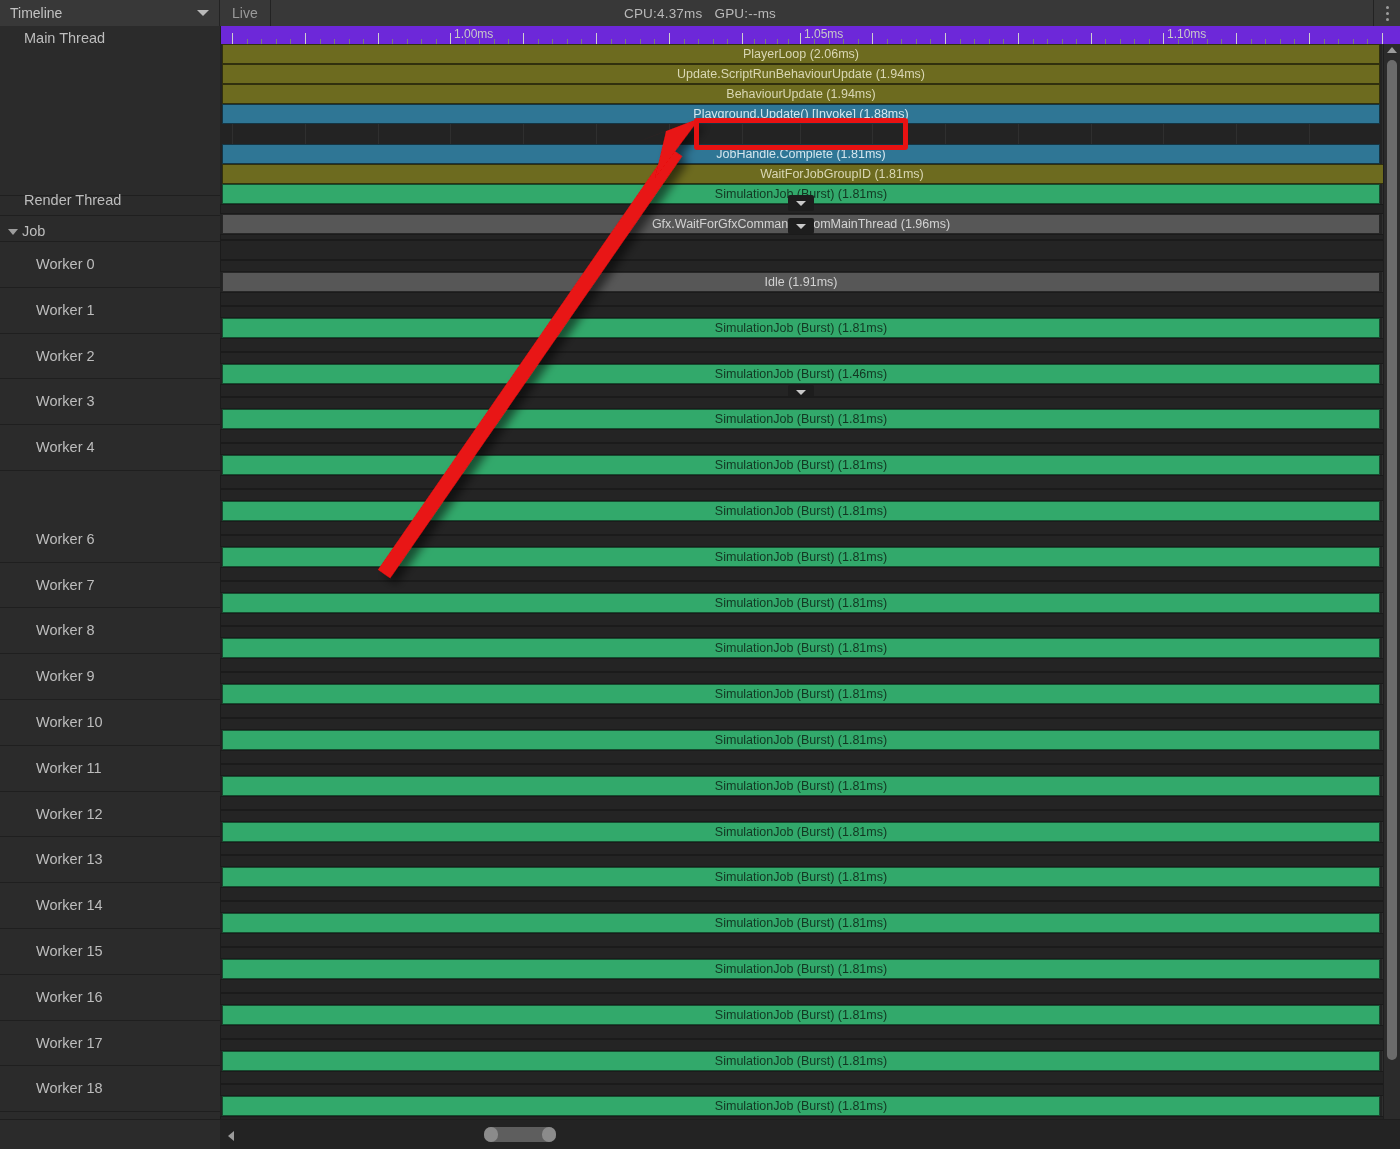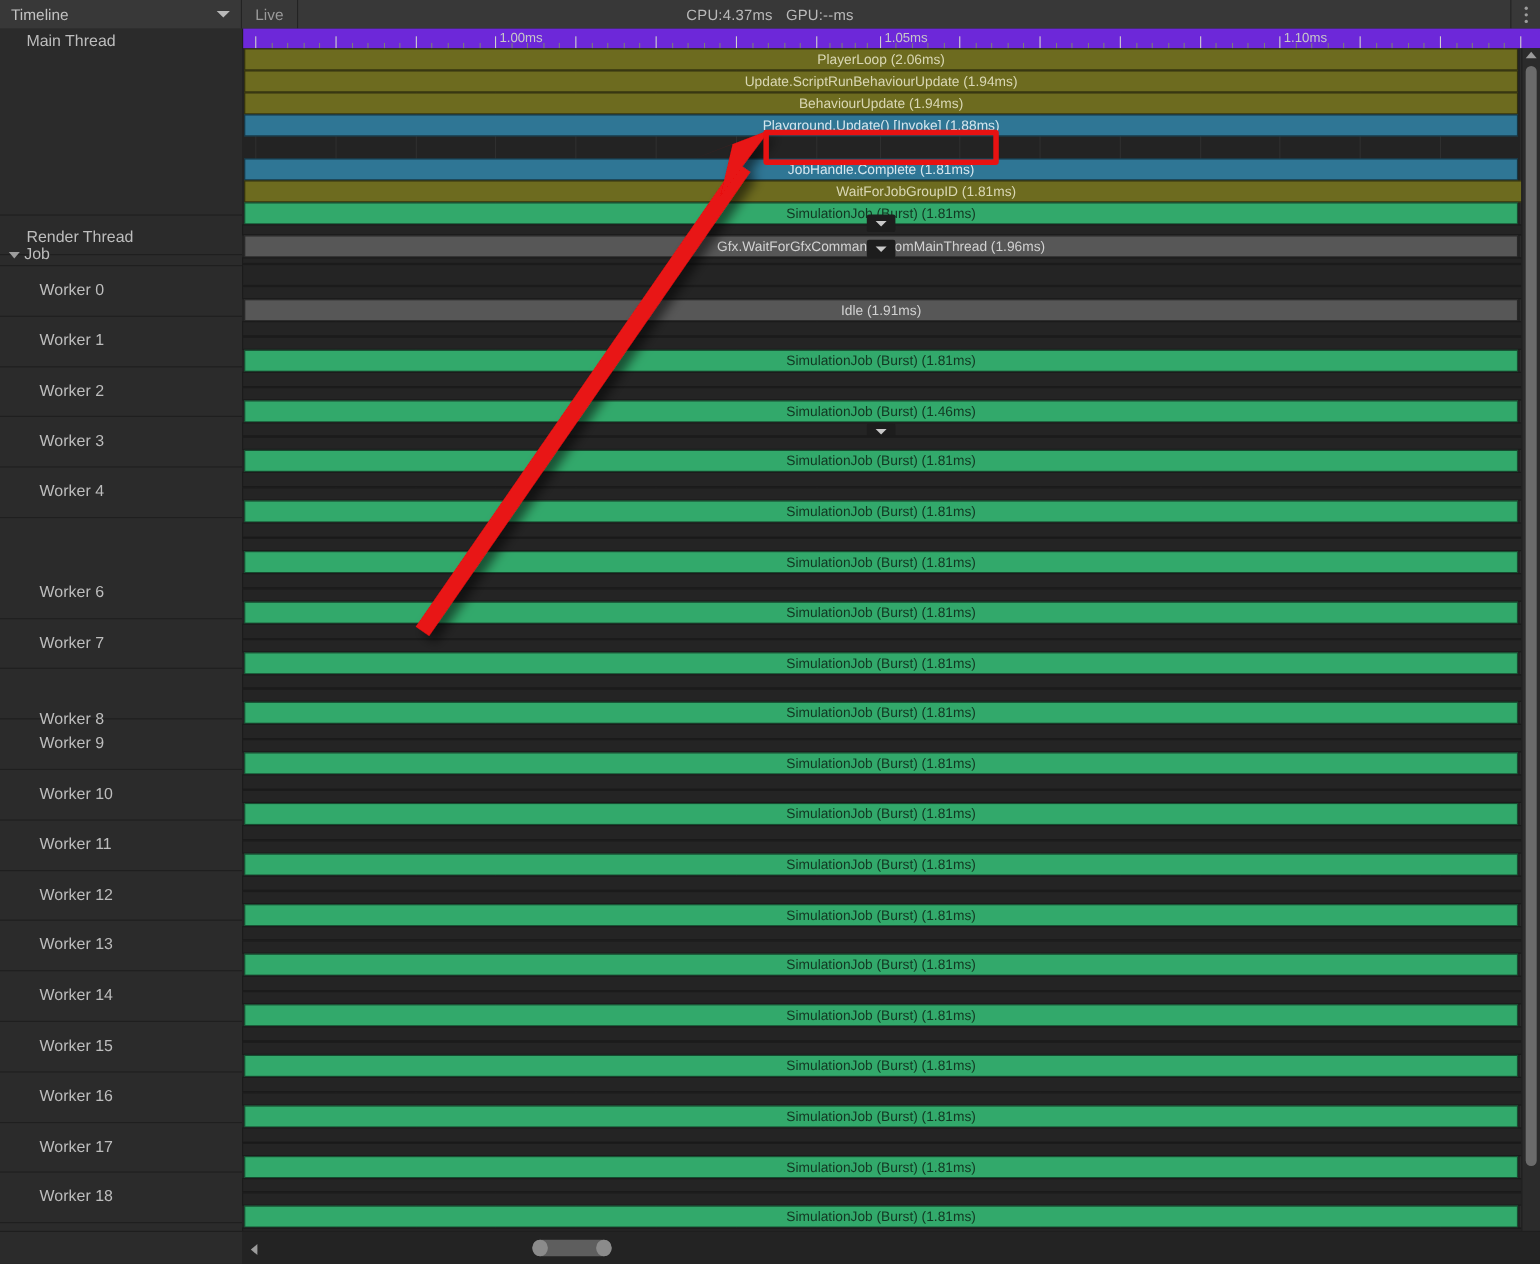--- a/index.html
+++ b/index.html
@@ -237,21 +237,21 @@
       <div class="tick major" style="left: 1162px;"></div>
       <div class="tick-lbl" style="left: 234px;">1.00ms</div>
       <div class="tick-lbl" style="left: 584px;">1.05ms</div>
       <div class="tick-lbl" style="left: 947px;">1.10ms</div>
     </div>
 
   <div class="leftpane" id="leftpane">
       <div class="grp" style="position: absolute; left: 0px; top: 0px; width: 220px; height: 170px;">
         <div class="nm" style="left: 24px; top: 4px;">Main Thread</div>
       </div>
-      <div class="grp" style="position: absolute; left: 0px; top: 180px; width: 220px; height: 26px;">
+      <div class="grp" style="position: absolute; left: 0px; top: 164px; width: 220px; height: 26px;">
         <div class="nm" style="left: 24px; top: 2px;">Render Thread</div>
       </div>
       <div class="grp" style="position: absolute; left: 0px; top: 196px; width: 220px; height: 20px;">
         <div style="position: absolute; left: 8px; top: 7px; width: 0px; height: 0px; border-left: 5px solid transparent; border-right: 5px solid transparent; border-top: 6px solid rgb(157, 157, 157);"></div>
         <div class="nm" style="left: 22px; top: 1px;">Job</div>
       </div>
       <div class="grp" style="position: absolute; left: 0px; top: 216px; width: 220px; height: 45.8px;">
         <div class="nm" style="left: 36px; top: 14px;">Worker 0</div>
       </div>
       <div class="grp" style="position: absolute; left: 0px; top: 261.8px; width: 220px; height: 45.8px;">
@@ -266,21 +266,21 @@
       <div class="grp" style="position: absolute; left: 0px; top: 399.2px; width: 220px; height: 45.8px;">
         <div class="nm" style="left: 36px; top: 14px;">Worker 4</div>
       </div>
       <div class="grp" style="position: absolute; left: 0px; top: 490.8px; width: 220px; height: 45.8px;">
         <div class="nm" style="left: 36px; top: 14px;">Worker 6</div>
       </div>
       <div class="grp" style="position: absolute; left: 0px; top: 536.6px; width: 220px; height: 45.8px;">
         <div class="nm" style="left: 36px; top: 14px;">Worker 7</div>
       </div>
       <div class="grp" style="position: absolute; left: 0px; top: 582.4px; width: 220px; height: 45.8px;">
-        <div class="nm" style="left: 36px; top: 14px; margin-top: 24px;">Worker 8</div>
+        <div class="nm" style="left: 36px; top: 14px;">Worker 8</div>
       </div>
       <div class="grp" style="position: absolute; left: 0px; top: 628.2px; width: 220px; height: 45.8px;">
         <div class="nm" style="left: 36px; top: 14px;">Worker 9</div>
       </div>
       <div class="grp" style="position: absolute; left: 0px; top: 674px; width: 220px; height: 45.8px;">
         <div class="nm" style="left: 36px; top: 14px;">Worker 10</div>
       </div>
       <div class="grp" style="position: absolute; left: 0px; top: 719.8px; width: 220px; height: 45.8px;">
         <div class="nm" style="left: 36px; top: 14px;">Worker 11</div>
       </div>

